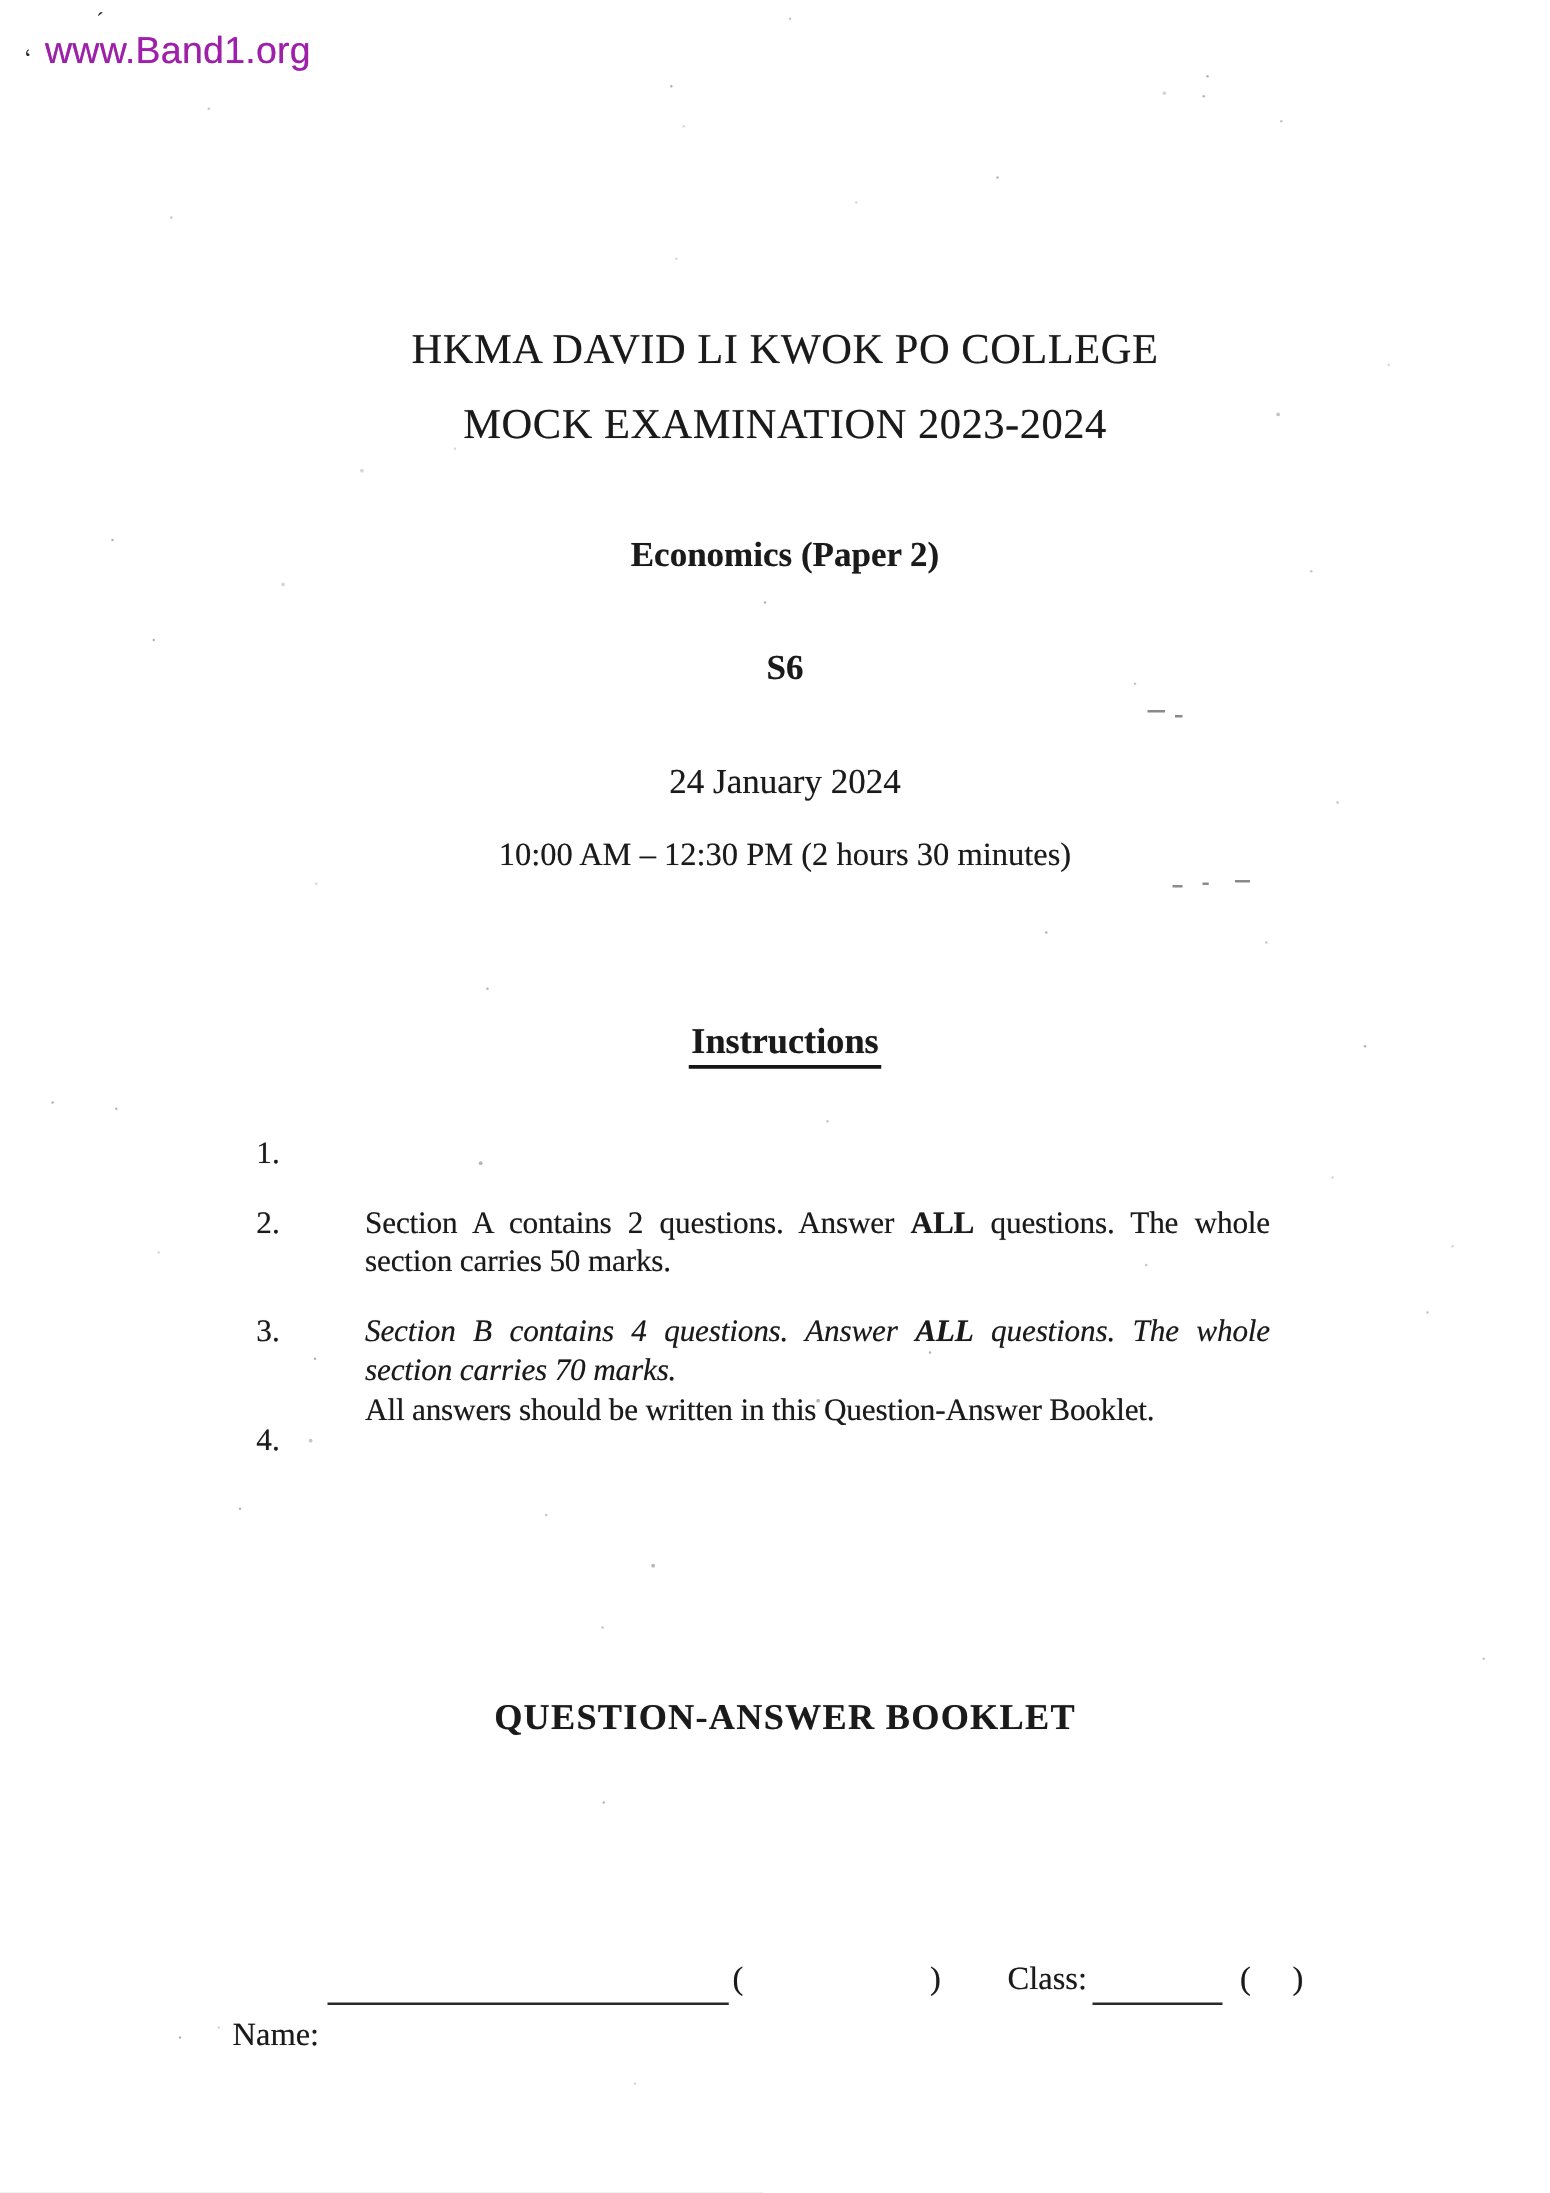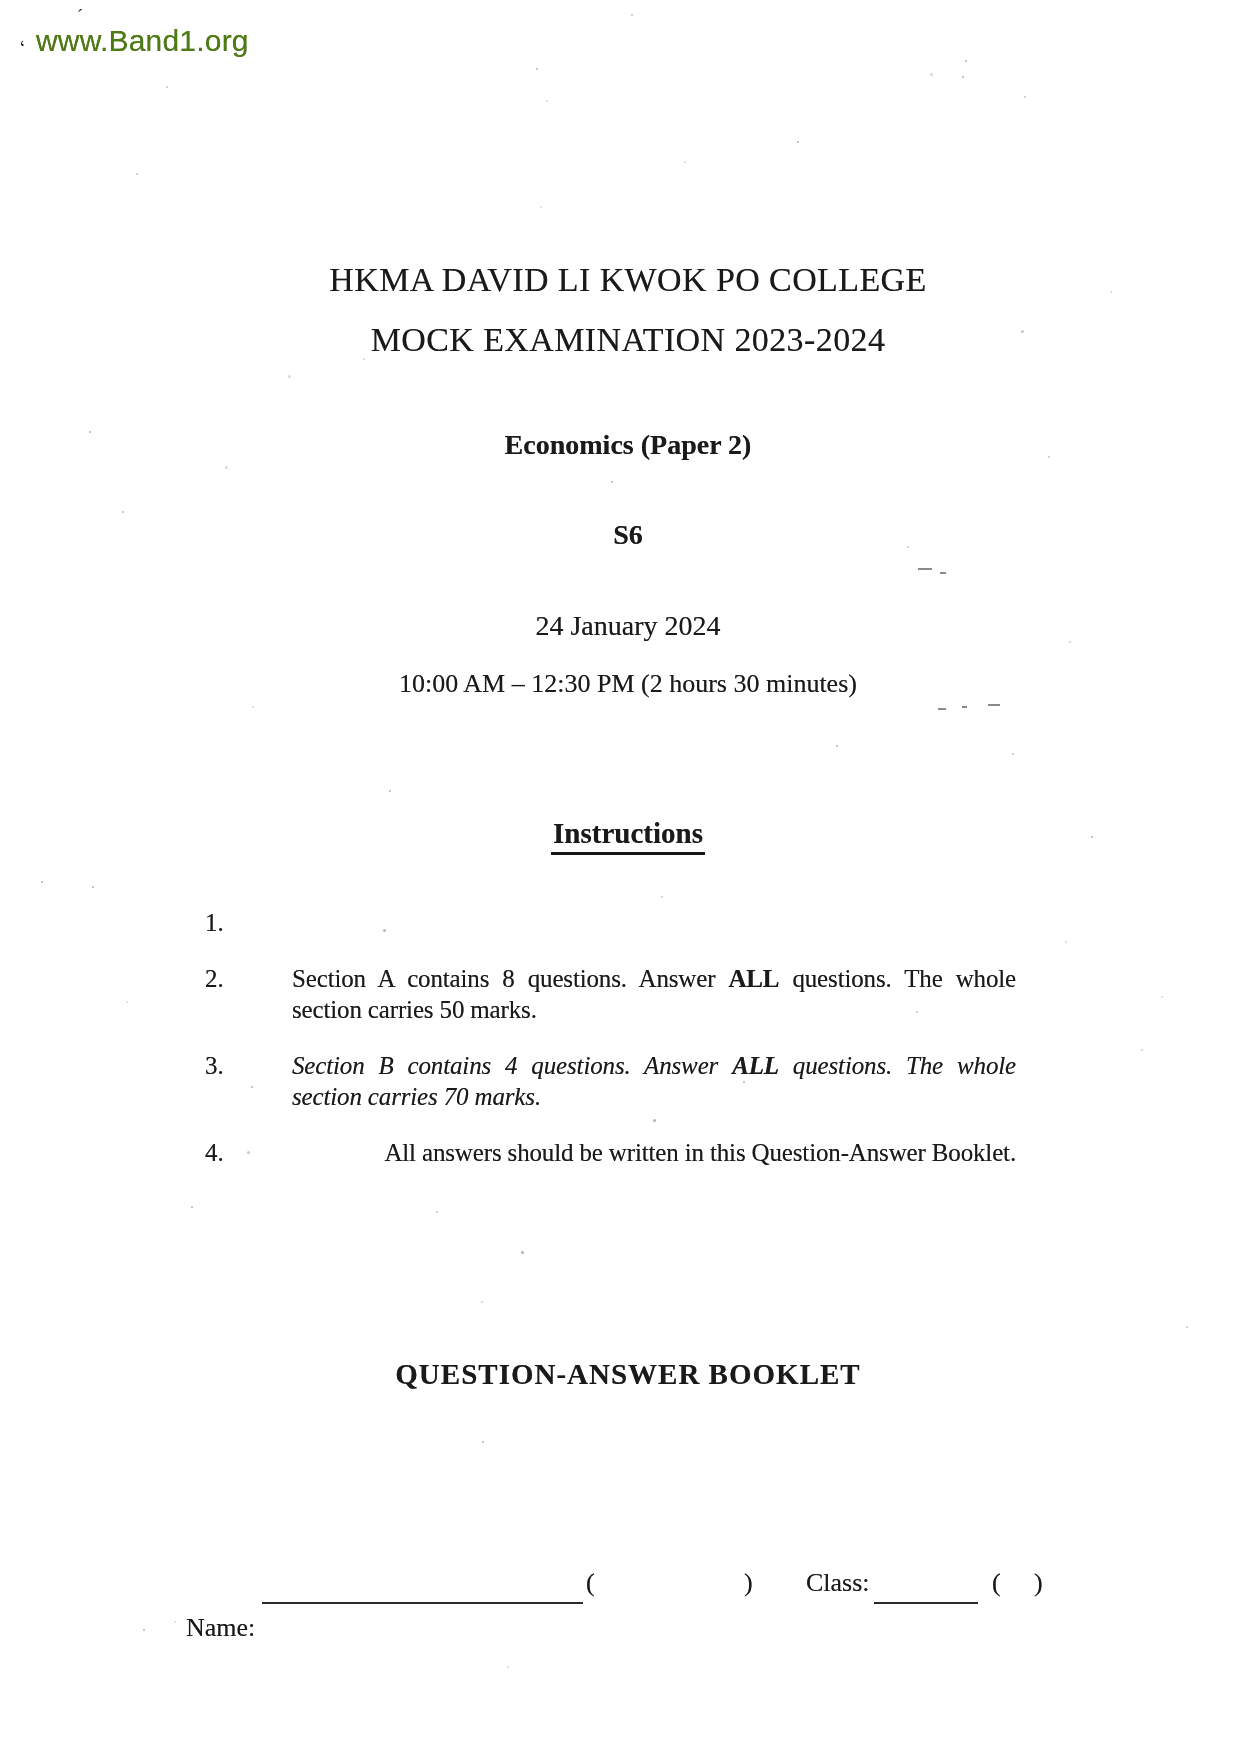--- a/index.html
+++ b/index.html
@@ -9,21 +9,21 @@
     margin:0 auto;
     background:var(--paper,#ffffff);
     color:var(--ink,#1a1a1a);
     font-family:"Liberation Serif","DejaVu Serif",serif;
     overflow:hidden;
   }
   .abs{position:absolute;}
   .scan-text{text-shadow:0 0 .6px rgba(10,10,10,.55);}
   .watermark{
     font-family:"Liberation Sans","DejaVu Sans",sans-serif;
-    font-size:30px;letter-spacing:.2px;color:#4d7c0f;
+    font-size:30px;letter-spacing:.2px;color:#a21caf;
   }
   .centered{left:8px;width:1240px;text-align:center;}
   .school-title{font-size:34px;letter-spacing:.4px;}
   .exam-title{font-size:34px;letter-spacing:.4px;}
   .subject-title{font-size:28px;font-weight:bold;}
   .level-title{font-size:28px;font-weight:bold;}
   .date-line{font-size:28px;}
   .time-line{font-size:26px;}
   .instructions-heading{font-size:29px;font-weight:bold;}
   .instructions-heading .u{
@@ -63,30 +63,30 @@
   <div class="abs centered time-line scan-text" style="top:669px;">10:00 AM – 12:30 PM (2 hours 30 minutes)</div>
 
   <div class="abs centered instructions-heading scan-text" style="top:817px;">
     <span class="u">Instructions</span>
   </div>
 
   <div class="abs inst-num scan-text" style="top:907px;">1.</div>
 
   <div class="abs inst-num scan-text" style="top:963px;">2.</div>
   <div class="abs inst-text justify scan-text" style="top:963px;">
-    <span>Section A contains 8 questions. Answer </span><b>ALL</b><span> questions. The whole section carries 50 marks.</span>
+    <span>Section A contains 2 questions. Answer </span><b>ALL</b><span> questions. The whole section carries 50 marks.</span>
   </div>
 
   <div class="abs inst-num scan-text" style="top:1050px;">3.</div>
   <div class="abs inst-text justify scan-text" style="top:1050px;font-style:italic;">
     <span>Section B contains 4 questions. Answer </span><b>ALL</b><span> questions. The whole section carries 70 marks.</span>
   </div>
 
   <div class="abs inst-num scan-text" style="top:1137px;">4.</div>
-  <div class="abs inst-text scan-text" style="top:1137px;text-align:right;">
+  <div class="abs inst-text scan-text" style="top:1113px;">
     <span>All answers should be written in this Question-Answer Booklet.</span><b></b><span></span>
   </div>
 
   <div class="abs centered booklet-title scan-text" style="top:1358px;">QUESTION-ANSWER BOOKLET</div>
 
   <div class="abs footer-label scan-text" style="left:186px;top:1568px;margin-top:45px;">Name:</div>
   <div class="abs blank-line" style="left:262px;top:1572px;width:321px;"></div>
   <div class="abs paren scan-text" style="left:586px;top:1568px;">(</div>
   <div class="abs paren scan-text" style="left:744px;top:1568px;">)</div>
 

